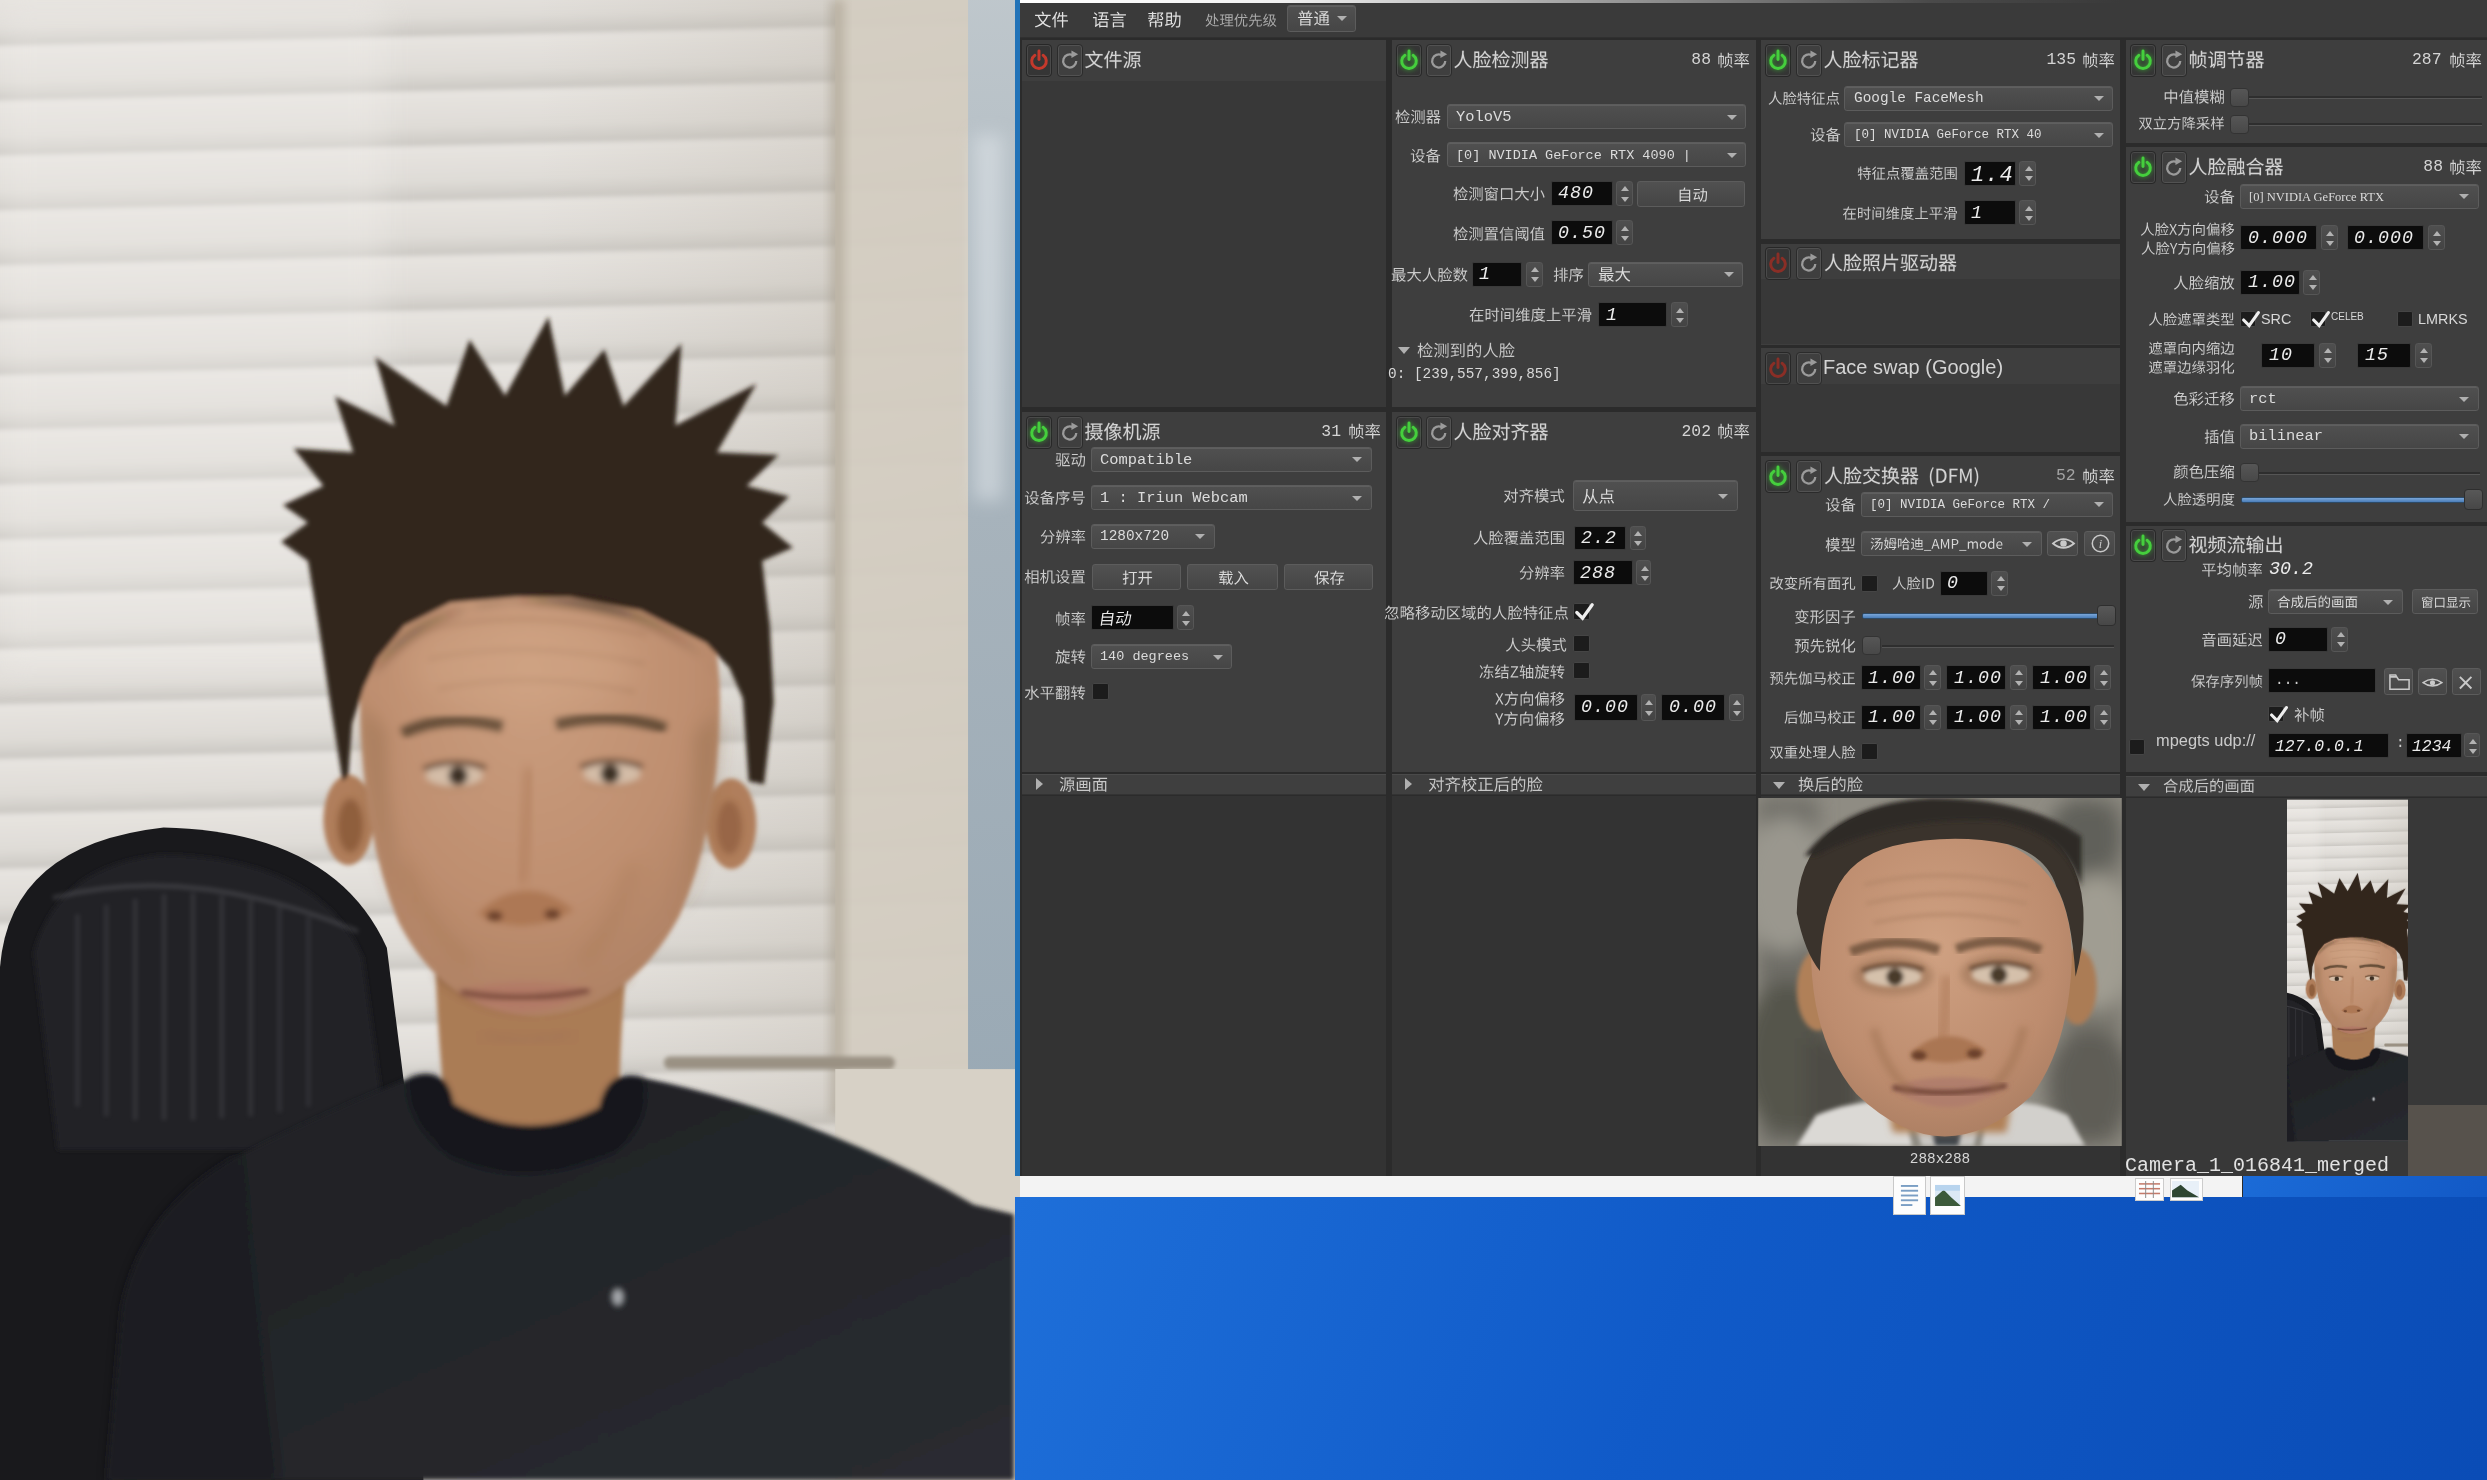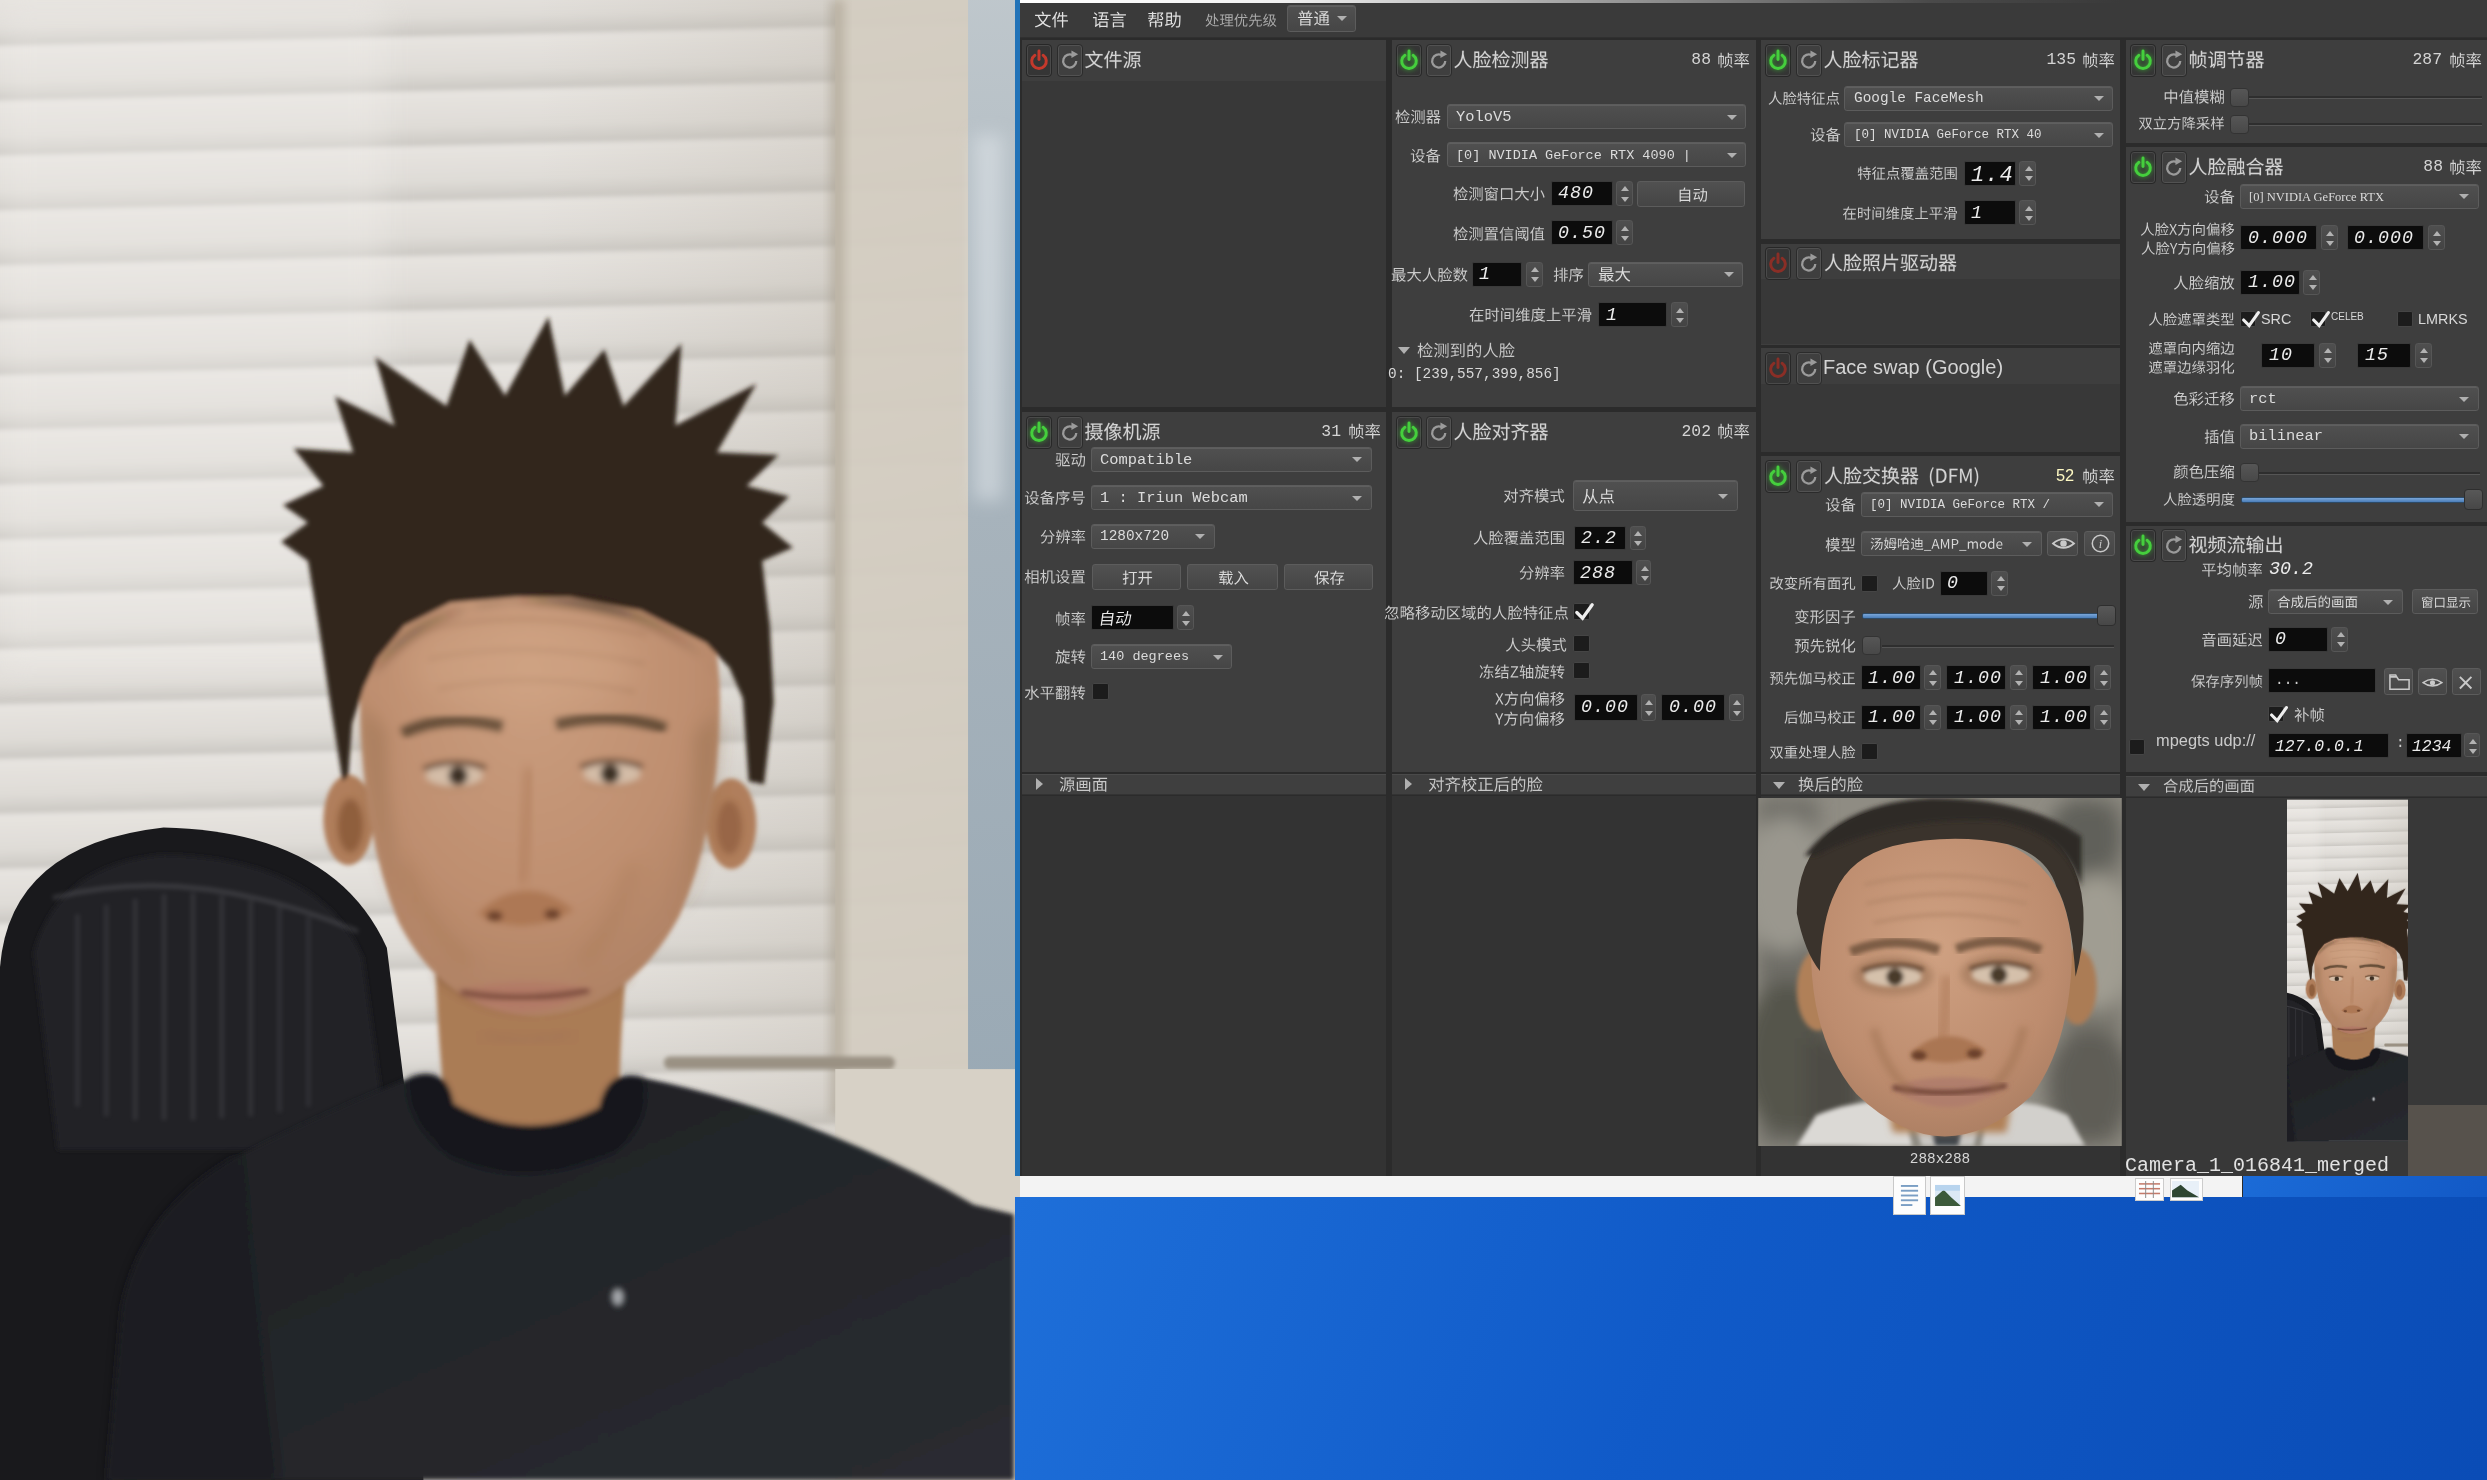--- a/index.html
+++ b/index.html
@@ -914,21 +914,21 @@
           <use href="#g6362" x="3000"></use>
           <use href="#g5668" x="4000"></use>
           <use href="#g28" x="5480"></use>
           <use href="#g44" x="5818"></use>
           <use href="#g46" x="6506"></use>
           <use href="#g4d" x="7058"></use>
           <use href="#g29" x="7870"></use>
         </g>
       </g>
     </svg>
-    <div style="position:absolute;left:2056px;top:466px;width:20px;font-family:Liberation Sans, sans-serif;font-size:16.4px;color:#fef9c3">52</div>
+    <div style="position:absolute;left:2056px;top:466px;width:20px;font-family:Liberation Mono, monospace;font-size:16.4px;color:#a3a3a3">52</div>
     <svg style="position:absolute;left:2082px;top:468px;overflow:visible" width="33" height="16.4" viewBox="0 -880 2000 1000">
       <g>
         <g transform="scale(1,-1)" fill="#d4d4d4">
           <use href="#g5e27" x="0"></use>
           <use href="#g7387" x="1000"></use>
         </g>
       </g>
     </svg>
     <svg style="position:absolute;left:1825px;top:497px;overflow:visible" width="31" height="15.4" viewBox="0 -880 2000 1000">
       <g>
@@ -1206,21 +1206,21 @@
     <svg style="position:absolute;left:2188px;top:50px;overflow:visible" width="77" height="19" viewBox="0 -880 4000 1000">
       <g>
         <g transform="scale(1,-1)" fill="#d4d4d4" stroke="#d4d4d4" stroke-width="8">
           <use href="#g5e27" x="0"></use>
           <use href="#g8c03" x="1000"></use>
           <use href="#g8282" x="2000"></use>
           <use href="#g5668" x="3000"></use>
         </g>
       </g>
     </svg>
-    <div style="position:absolute;left:2412px;top:50px;width:30px;text-align:right;font-family:'Liberation Mono',monospace;font-size:16.4px;color:#d4d4d4">287</div>
+    <div style="position:absolute;left:2412px;top:50px;width:30px;text-align:left;font-family:'Liberation Mono',monospace;font-size:16.4px;color:#d4d4d4">287</div>
     <svg style="position:absolute;left:2449px;top:52px;overflow:visible" width="33" height="16.4" viewBox="0 -880 2000 1000">
       <g>
         <g transform="scale(1,-1)" fill="#d4d4d4">
           <use href="#g5e27" x="0"></use>
           <use href="#g7387" x="1000"></use>
         </g>
       </g>
     </svg>
     <svg style="position:absolute;left:2163px;top:89px;overflow:visible" width="62" height="15.4" viewBox="0 -880 4000 1000">
       <g>

